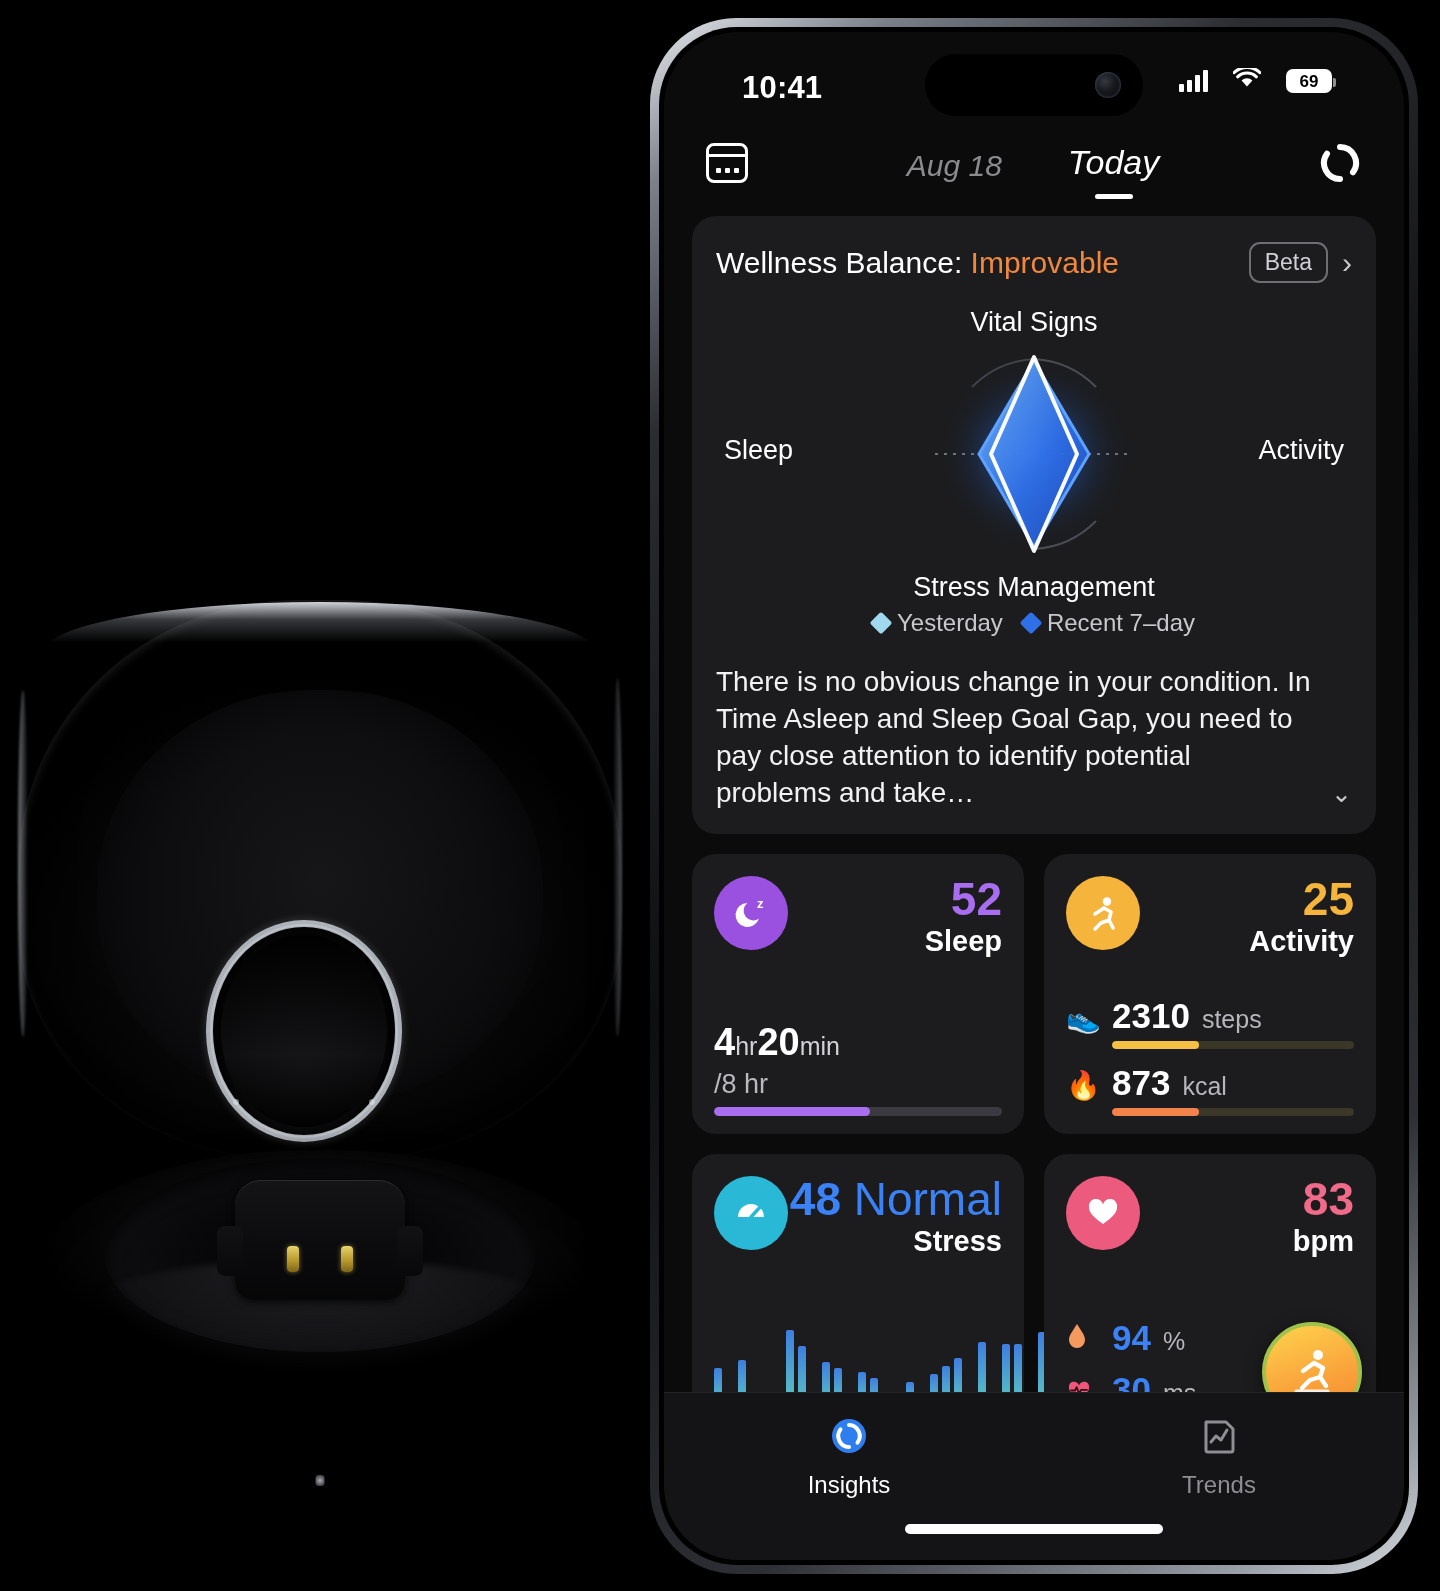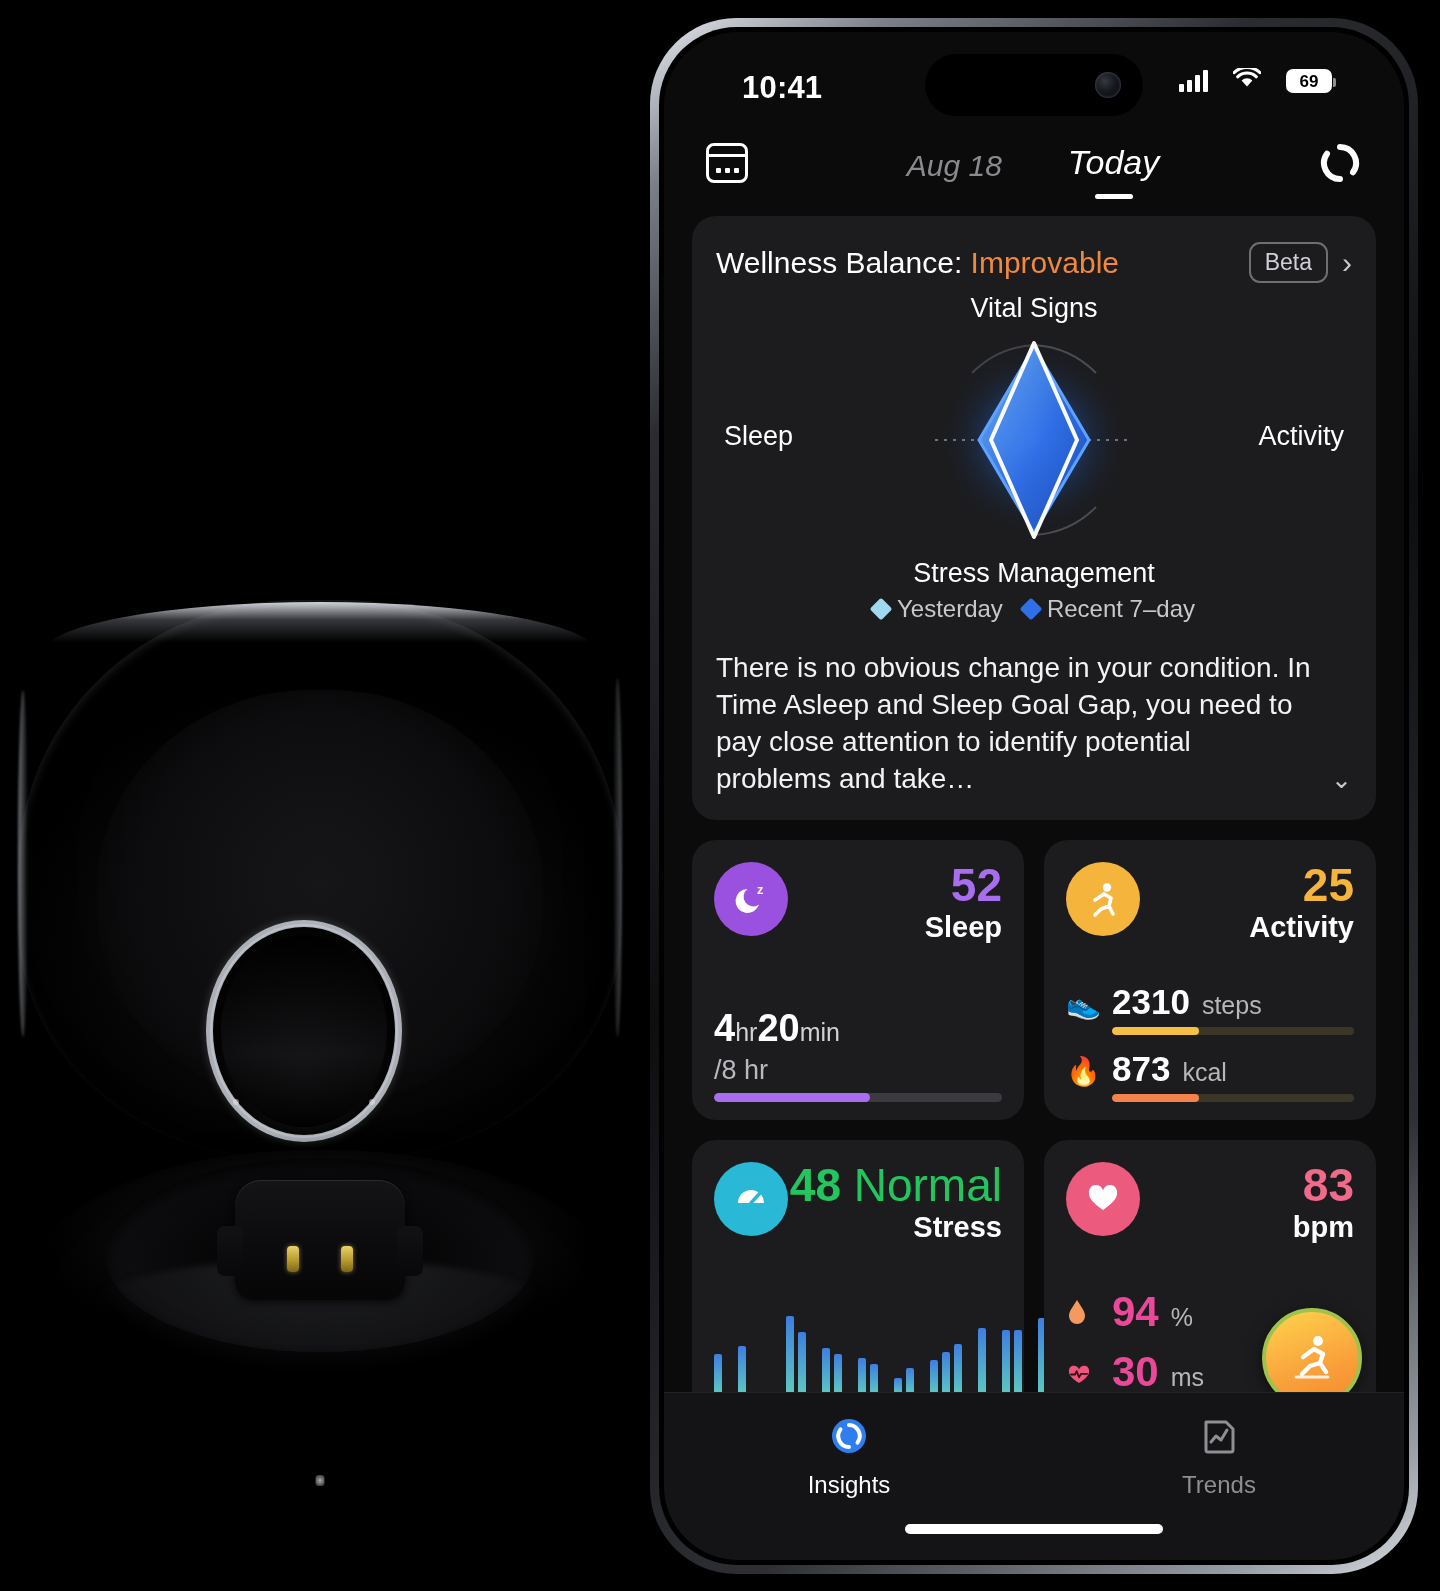--- a/index.html
+++ b/index.html
@@ -201,21 +201,21 @@
   .wellness-card { padding: 26px 24px 22px 24px; }
   .wb-head { display: flex; align-items: center; }
   .wb-title { font-size: 30px; color: #fff; font-weight: 500; white-space: nowrap; }
   .wb-title .status { color: #f0883e; }
   .wb-beta {
     margin-left: auto; border: 2px solid #6e6e73; border-radius: 11px;
     padding: 5px 14px; color: #cfcfd4; font-size: 23px;
   }
   .wb-chev { margin-left: 14px; color: #c7c7cc; font-size: 30px; line-height: 1; }
 
-  .radar-wrap { position: relative; height: 296px; margin-top: 10px; }
+  .radar-wrap { position: relative; height: 296px; margin-top: 24px; }
   .radar-top-label, .radar-bottom-label {
     position: absolute; left: 0; right: 0; text-align: center;
     color: #fff; font-size: 27px;
   }
   .radar-top-label { top: 0; }
   .radar-bottom-label { bottom: 0; }
   .radar-side-label { position: absolute; top: 128px; color: #fff; font-size: 27px; }
   .radar-side-label.left { left: 8px; }
   .radar-side-label.right { right: 8px; }
   .radar-canvas {
@@ -264,21 +264,21 @@
   .stress-chart { position: absolute; left: 22px; right: 22px; bottom: 22px; height: 88px; }
   .stress-bars { position: absolute; left: 0; bottom: 4px; display: flex; align-items: flex-end; gap: 4px; height: 84px; }
   .stress-bars i { display: block; width: 8px; border-radius: 2px; background: linear-gradient(180deg, #3e7ee0 0%, #5ec8c0 100%); }
   .stress-dots { position: absolute; left: 0; right: 0; bottom: 0; display: flex; gap: 4px; }
   .stress-dots i { display: block; width: 8px; height: 3px; border-radius: 2px; background: #3a3a40; }
 
   .hr-rows { position: absolute; left: 22px; bottom: 24px; }
   .hr-row { display: flex; align-items: baseline; gap: 12px; margin-bottom: 12px; }
   .hr-row:last-child { margin-bottom: 0; }
   .hr-emoji { font-size: 27px; width: 34px; flex: none; }
-  .hr-val { color: #ec4899; font-size: 42px; font-weight: bold; }
+  .hr-val { color: #3b82f6; font-size: 35px; font-weight: bold; }
   .hr-unit { color: #b6b6bb; font-size: 25px; }
   .fab {
     position: absolute; right: 14px; bottom: 12px; width: 100px; height: 100px; border-radius: 50%;
     background: linear-gradient(160deg, #ffd34d 0%, #f9a03a 62%, #f2892f 100%);
     border: 4px solid #9ec24a;
     display: flex; align-items: center; justify-content: center;
     box-shadow: 0 4px 16px rgba(0,0,0,.5);
   }
 
   
@@ -501,21 +501,21 @@
 
             <div class="tile">
               <div class="tile-head">
                 <div class="badge-circle" style="background:#29b8d6">
                   <svg width="42" height="42" viewBox="0 0 42 42">
                     <path d="M8 25 a13 13 0 0 1 26 0 Z" fill="#fff"></path>
                     <path d="M21 25 L31 14" stroke="#29b8d6" stroke-width="3.4" stroke-linecap="round"></path>
                   </svg>
                 </div>
                 <div class="tile-nums">
-                  <div class="tile-score" style="color:#22c55e">
+                  <div class="tile-score" style="color:#3b82f6">
                     <span>48</span>
                     <span style="font-weight:normal">Normal</span>
                   </div>
                   <div class="tile-name">Stress</div>
                 </div>
               </div>
               <div class="stress-chart">
                 <div class="stress-dots" id="stressDots">
                     <i></i>
                     <i></i>

